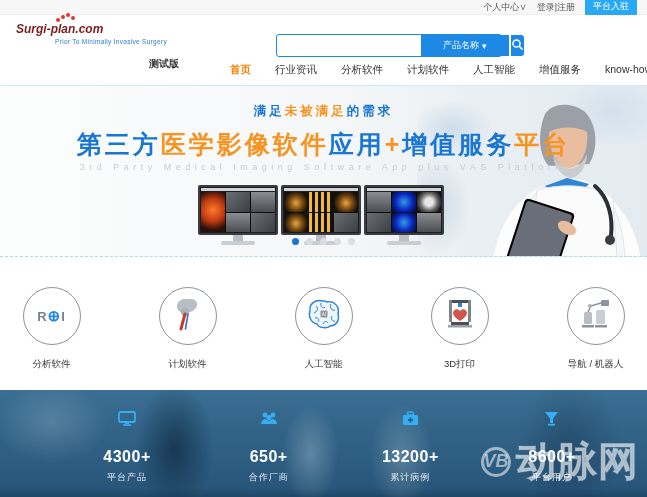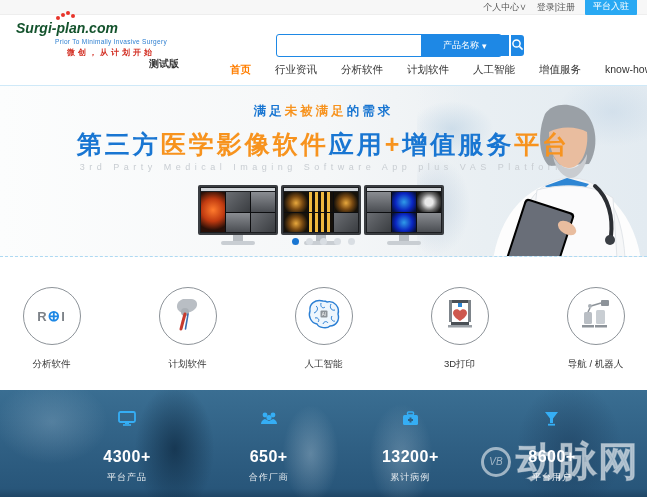--- a/index.html
+++ b/index.html
@@ -10,21 +10,21 @@
   
   .topbar { height:15px; background:#f7f7f7; border-bottom:1px solid #eee;
             display:flex; justify-content:flex-end; align-items:center; gap:10px;
             padding:4px 10px; font-size:9px; color:#555; }
   .topbar a { color:#555; text-decoration:none; cursor:pointer; }
   .join-btn { background:#29a9f3; color:#fff !important; padding:1px 8px 2px; border-radius:1px; font-size:9px; }
 
   
   .header { position:relative; height:70px; background:#fff; }
   .logo { position:absolute; left:16px; top:4px; width:190px; cursor:pointer; }
-  .brand { font-size:14px; font-weight:bold; font-style:italic; color:#14532d; letter-spacing:0; position:relative; display:inline-block; }
+  .brand { font-size:12px; font-weight:bold; font-style:italic; color:#7f1d1d; letter-spacing:0; position:relative; display:inline-block; }
   .brand .dots { position:absolute; top:-4px; left:40px; width:4px; height:4px; border-radius:50%;
                  background:#e8342a; box-shadow:5px -3px 0 #e8342a, 10px -5px 0 #e8342a, 15px -2px 0 #e8342a; }
   .tag-en { font-size:6.5px; color:#2d7fd0; text-align:center; margin-top:1px; letter-spacing:0.3px; }
   .tag-cn { font-size:8px; color:#d22c20; text-align:center; letter-spacing:3px; margin-top:2px; font-weight:bold; }
   .beta { position:absolute; left:125px; top:42px; font-size:10px; color:#333; font-weight:bold;margin-left:24px; }
 
   .searchbar { position:absolute; left:276px; top:19px; width:226px; height:23px;
                display:flex; border:1px solid #1e88e5; border-radius:3px; background:#fff; overflow:visible; }
   .search-input { flex:1; border:none; outline:none; font-size:10px; padding:0 6px; background:transparent; }
   .search-cat { background:#1e88e5; color:#fff; font-size:9px; display:flex; align-items:center; gap:3px;
@@ -92,39 +92,38 @@
   .stats-row { position:absolute; left:72px; right:40px; top:22px; display:flex; justify-content:space-between; }
   .stat { width:110px; text-align:center; }
   .stat-icon { height:16px; display:flex; justify-content:center; align-items:center; }
   .stat-value { font-size:16px; font-weight:bold; color:#fff; margin-top:20px; letter-spacing:0.5px; }
   .stat-label { font-size:9px; color:rgba(255,255,255,.88); margin-top:5px; letter-spacing:1px; }
 
   
   .watermark { position:absolute; right:8px; bottom:8px; display:flex; align-items:center; gap:5px;
                color:rgba(255,255,255,.55); pointer-events:none; }
   .wm-logo { width:30px; height:30px; border-radius:50%; border:3px solid rgba(255,255,255,.55);
-             display:flex; align-items:center; justify-content:center; font-size:10px; font-weight:normal; font-style:italic;margin-left:43px; }
+             display:flex; align-items:center; justify-content:center; font-size:18px; font-weight:bold; font-style:italic;margin-left:43px; }
   .wm-text { font-size:40px; font-weight:bold; letter-spacing:1px; -webkit-text-stroke:1px rgba(255,255,255,.2); }
 </style>
 </head>
 <body>
 
 <div class="page">
 
   <div class="topbar">
     <a><span>个人中心</span><span>∨</span></a>
     <a>登录|注册</a>
     <a class="join-btn">平台入驻</a>
   </div>
 
   <div class="header">
     <div class="logo">
       <div class="brand"><span class="dots"></span><span>Surgi-plan.com</span></div>
       <div class="tag-en">Prior To Minimally Invasive Surgery</div>
-      <div class="tag-cn">微创，从计划开始</div>
     </div>
     <div class="beta">测试版</div>
 
     <div class="searchbar">
       <input class="search-input" type="text" value="" style="">
       <div class="search-cat">
         <span>产品名称</span>
         <span>▾</span>
       </div>
       <button class="search-btn">

